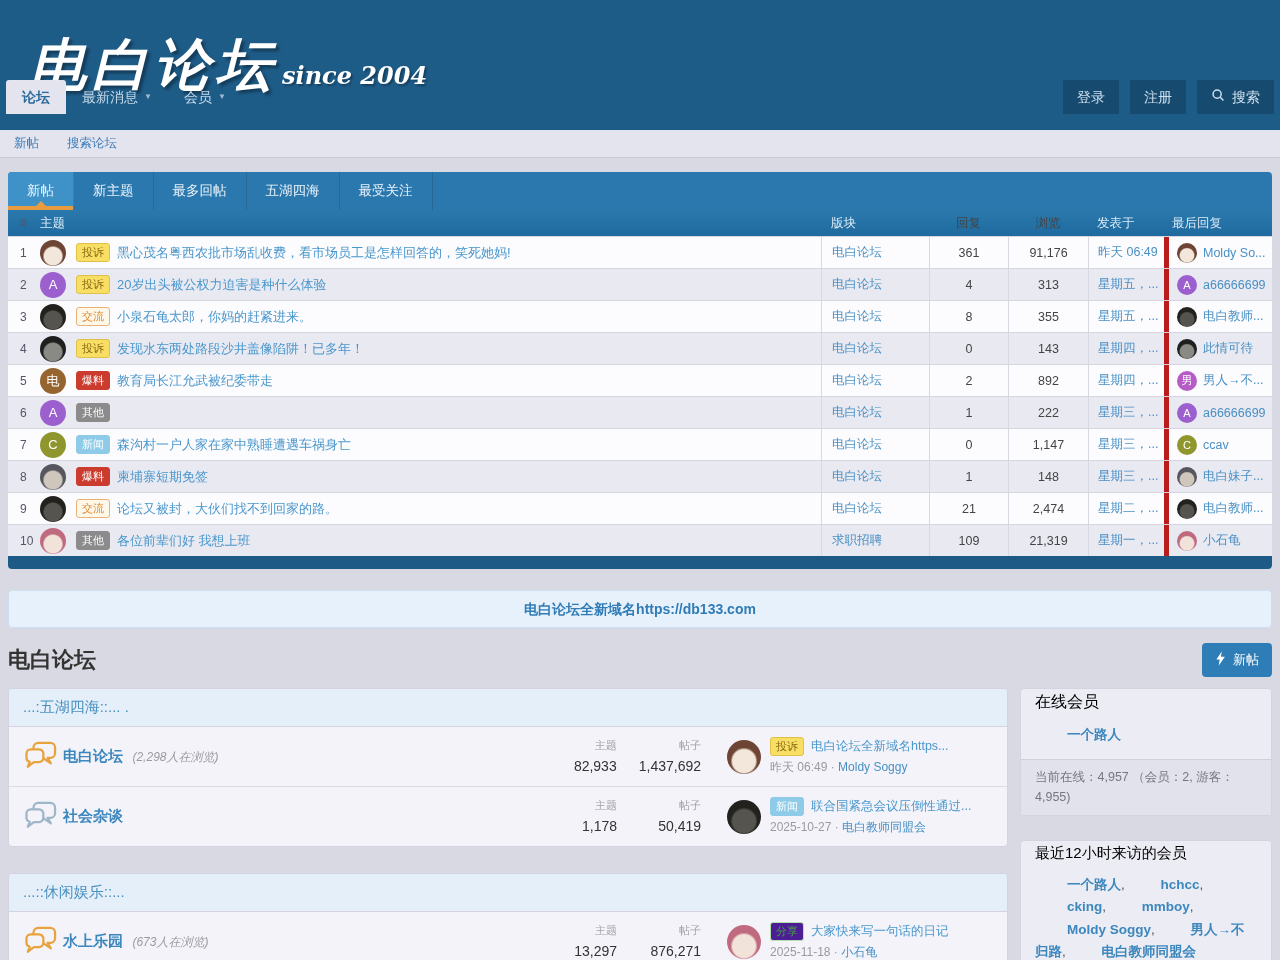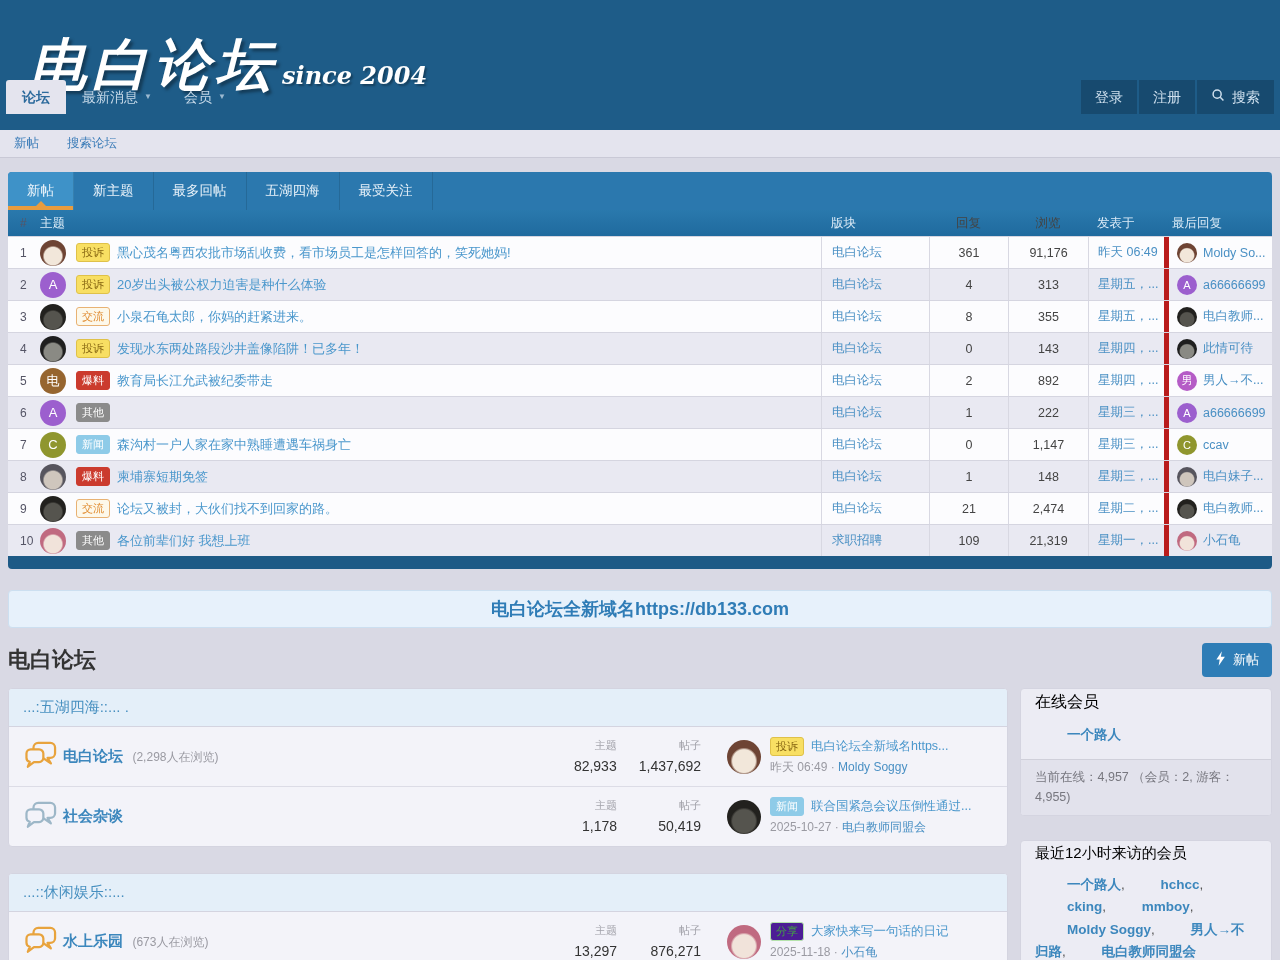--- a/index.html
+++ b/index.html
@@ -12,21 +12,21 @@
   .logo-row { display:flex; align-items:flex-end; padding:6px 0 0 30px; height:92px; }
   .logo { font-family:"DejaVu Serif",serif; font-style:italic; font-weight:bold; font-size:56px;
           color:#fff; letter-spacing:6px; text-shadow:3px 3px 3px rgba(0,0,0,.35); line-height:1; }
   .since { font-family:"DejaVu Serif",serif; font-style:italic; font-weight:bold; font-size:24px;
            color:#fff; margin:0 0 2px 4px; text-shadow:2px 2px 2px rgba(0,0,0,.3); }
   .nav-row { position:absolute; bottom:16px; left:0; right:0; height:34px; display:flex; justify-content:space-between; padding:0 6px; }
   .main-nav { display:flex; }
   .nav-item { line-height:34px; padding:0 16px; color:#c6d9e8; font-size:14px; cursor:pointer; display:flex; align-items:center; gap:6px; }
   .nav-item.active { background:#e4e4ee; color:#2c6a9c; font-weight:bold; border-radius:3px 3px 0 0; }
   .caret { font-size:8px; opacity:.75; }
-  .nav-right { display:flex; gap:2px; }
+  .nav-right { display:flex; gap:11px; }
   .nav-btn { height:34px; line-height:34px; padding:0 14px; background:#174a6f; color:#cfe0ee; font-size:14px;
              border:none; cursor:pointer; display:flex; align-items:center; gap:7px; font-family:inherit; }
   .subnav { height:28px; background:#e4e4ee; border-bottom:1px solid #c9c9d6; display:flex; align-items:center; gap:28px; padding-left:14px; }
   .subnav a { color:#3b7cb8; font-size:12.5px; }
 
   .content { padding:0 8px; }
 
   
   .threads-block { margin-top:14px; }
   .tabstrip { display:flex; background:#2b78ae; border-radius:4px 4px 0 0; overflow:hidden; height:38px; }
@@ -53,38 +53,38 @@
   .t-link { color:#4a97cc; overflow:hidden; text-overflow:ellipsis; white-space:nowrap; }
   .c.forum a,.c.posted a,.c.last a { color:#4a90c4; font-size:12.5px; overflow:hidden; text-overflow:ellipsis; }
   .avatar { width:26px; height:26px; border-radius:50%; flex:none; display:inline-flex; align-items:center; justify-content:center;
             color:#fff; font-size:13px; }
   .avatar.sm { width:20px; height:20px; font-size:11px; }
   .tag { font-size:11px; line-height:1; padding:3px 5px; border-radius:3px; margin-right:7px; flex:none; border:1px solid transparent; }
   .t-footer-bar { height:13px; background:#1d5a86; border-radius:0 0 4px 4px; }
 
   
   .banner { margin-top:21px; height:38px; line-height:36px; background:#e7f1fb; border:1px solid #ccdff0; border-radius:4px; text-align:center; }
-  .banner a { color:#2f7cb6; font-weight:bold; font-size:18px; }
+  .banner a { color:#2f7cb6; font-weight:bold; font-size:14px; }
   .page-title-row { display:flex; justify-content:space-between; align-items:center; margin:15px 0 11px; }
   .page-title-row h1 { font-size:22px; color:#333; font-weight:600; }
   .new-post-btn { background:#2e7db6; color:#fff; border:none; border-radius:4px; padding:8px 13px; font-size:13px;
                   display:flex; align-items:center; gap:7px; cursor:pointer; font-family:inherit; }
 
   
   .columns { display:flex; gap:12px; align-items:flex-start; }
   .main-col { width:1000px; flex:none; }
   .sidebar { flex:1; }
 
   .card { background:#f3f3f9; border:1px solid #d4d4e0; border-radius:4px; overflow:hidden; margin-bottom:26px; }
   .card-header { background:#e4eff9; color:#4890c0; font-size:15px; padding:9px 14px; border-bottom:1px solid #d4d4e0; }
   .f-row { display:flex; align-items:center; padding:10px 14px; min-height:59px; }
   .f-row + .f-row { border-top:1px solid #dcdce6; }
   .f-icon { width:40px; flex:none; }
   .f-name { font-size:15px; font-weight:bold; color:#3c87bd; }
-  .f-viewers { font-size:12px; color:#9a9aa2; margin-left:5px; }
+  .f-viewers { font-style:italic; font-size:12px; color:#9a9aa2; margin-left:5px; }
   .f-stats { margin-left:auto; display:flex; gap:22px; }
   .f-stat { text-align:right; min-width:62px; }
   .f-stat .lbl { display:block; font-size:11px; color:#a2a2aa; margin-bottom:4px; }
   .f-stat .val { font-size:14px; color:#333; }
   .f-last { width:266px; flex:none; margin-left:26px; display:flex; gap:9px; align-items:center; }
   .f-last .avatar { width:34px; height:34px; font-size:15px; }
   .f-last-text { min-width:0; }
   .f-last-line1 { display:flex; align-items:center; margin-bottom:3px; }
   .f-last-title { color:#4a97cc; font-size:12.5px; overflow:hidden; text-overflow:ellipsis; white-space:nowrap; }
   .f-last-line2 { font-size:12px; color:#9a9aa2; white-space:nowrap; }

